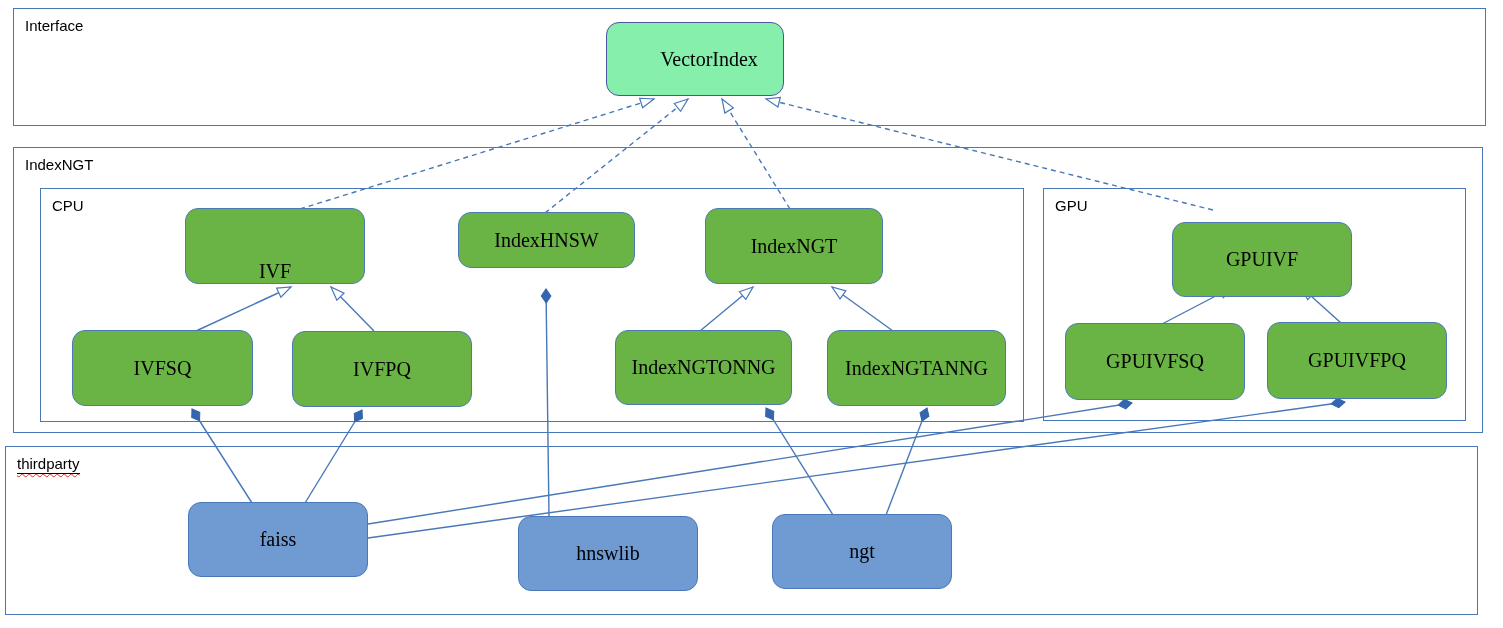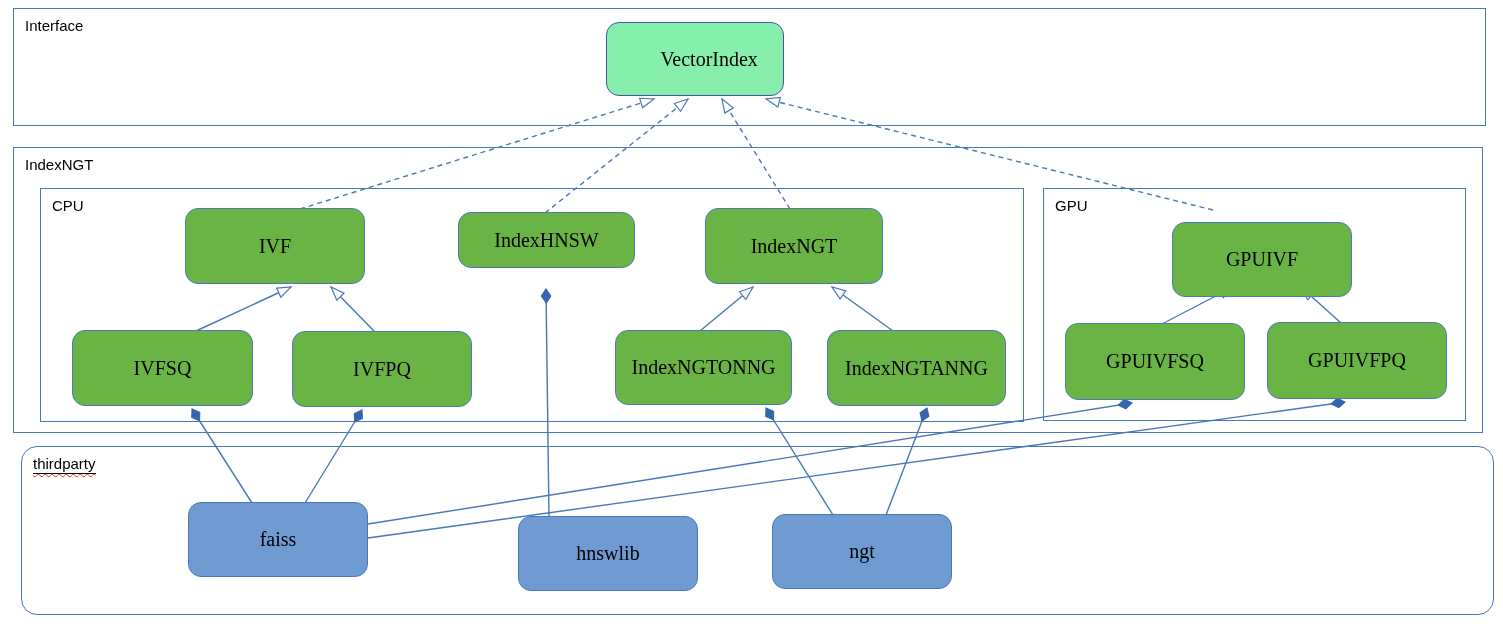--- a/index.html
+++ b/index.html
@@ -64,21 +64,21 @@
   </div>
 
   <div class="group" style="left:40px; top:188px; width:984px; height:234px;">
     <span class="g-label">CPU</span>
   </div>
 
   <div class="group" style="left:1043px; top:188px; width:423px; height:233px;">
     <span class="g-label">GPU</span>
   </div>
 
-  <div class="group" style="left:21px; top:446px; width:1473px; height:169px;border-radius:16px;">
+  <div class="group" style="left:5px; top:446px; width:1473px; height:169px;">
     <span class="g-label underlined">thirdparty</span>
   </div>
 
   <svg id="edges" viewBox="0 0 1503 628" xmlns="http://www.w3.org/2000/svg">
     <defs>
       <marker id="tri" markerWidth="18" markerHeight="14" refX="14.5" refY="6" orient="auto" markerUnits="userSpaceOnUse">
         <path d="M1,1 L14.5,6 L1,11 Z" fill="#ffffff" stroke="#4878b8" stroke-width="1.2"></path>
       </marker>
       <marker id="dia" markerWidth="20" markerHeight="14" refX="16" refY="6" orient="auto" markerUnits="userSpaceOnUse">
         <path d="M2,6 L9,1.2 L16,6 L9,10.8 Z" fill="#3465ae" stroke="#3465ae" stroke-width="1"></path>
@@ -109,21 +109,21 @@
       <line x1="886" y1="515" x2="927" y2="408" marker-end="url(#dia)"></line>
       <line x1="368" y1="524" x2="1132" y2="403" marker-end="url(#dia)"></line>
       <line x1="368" y1="538" x2="1345" y2="402" marker-end="url(#dia)"></line>
     </g>
   </svg>
 
   <div class="node pink" style="left:606px; top:22px; width:178px; height:74px;">
     <span>VectorIndex</span>
   </div>
 
-  <div class="node green" style="left:185px; top:208px; width:180px; height:76px;">
+  <div class="node green" style="left:185px; top:208px; width:180px; height:76px;align-items:flex-end;">
     <span>IVF</span>
   </div>
 
   <div class="node green" style="left:458px; top:212px; width:177px; height:56px;">
     <span>IndexHNSW</span>
   </div>
 
   <div class="node green" style="left:705px; top:208px; width:178px; height:76px;">
     <span>IndexNGT</span>
   </div>

